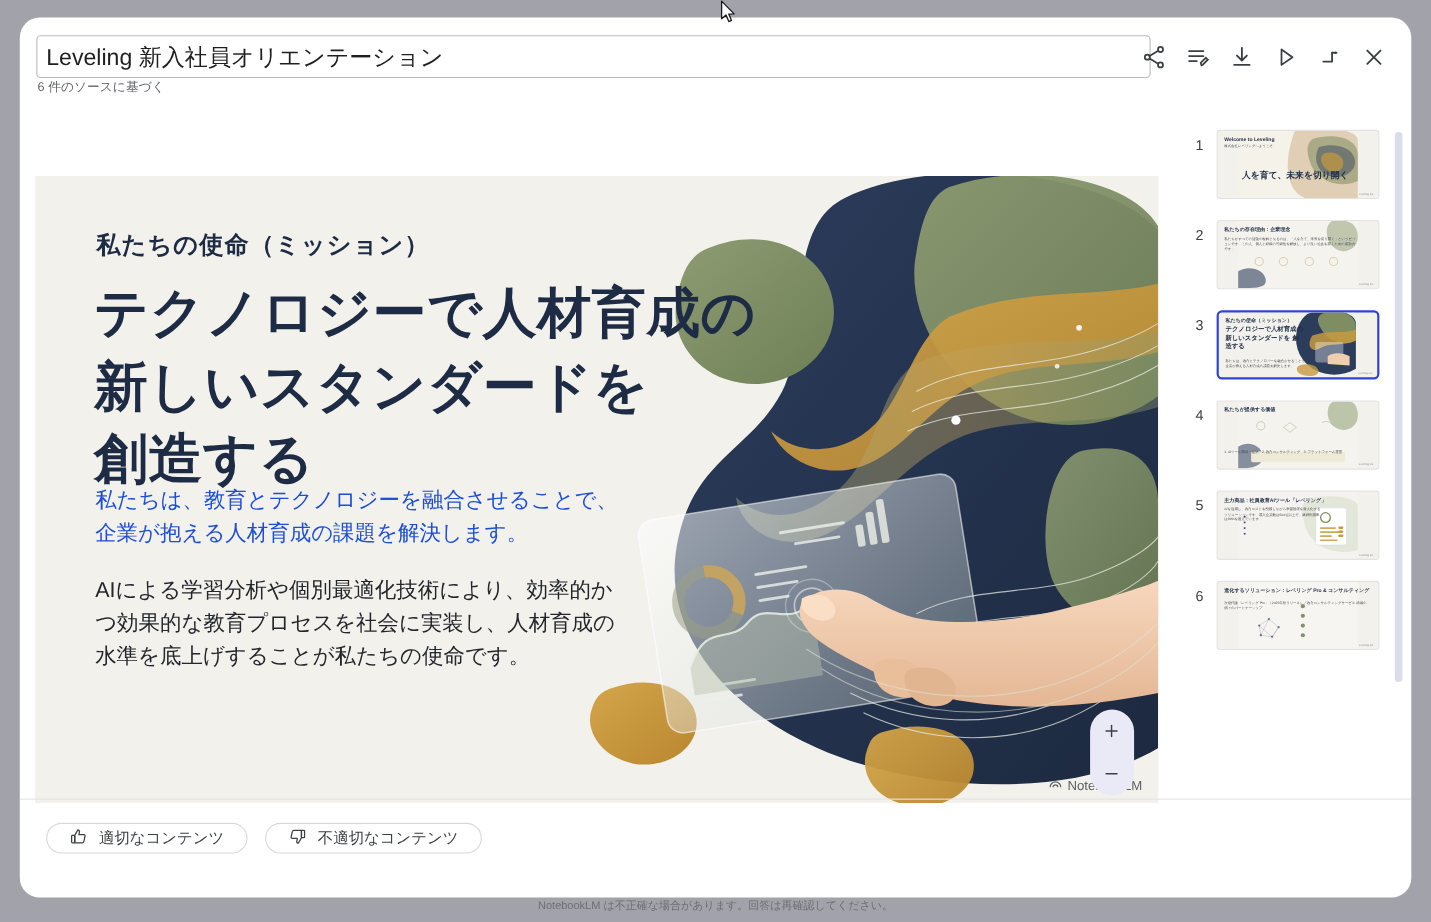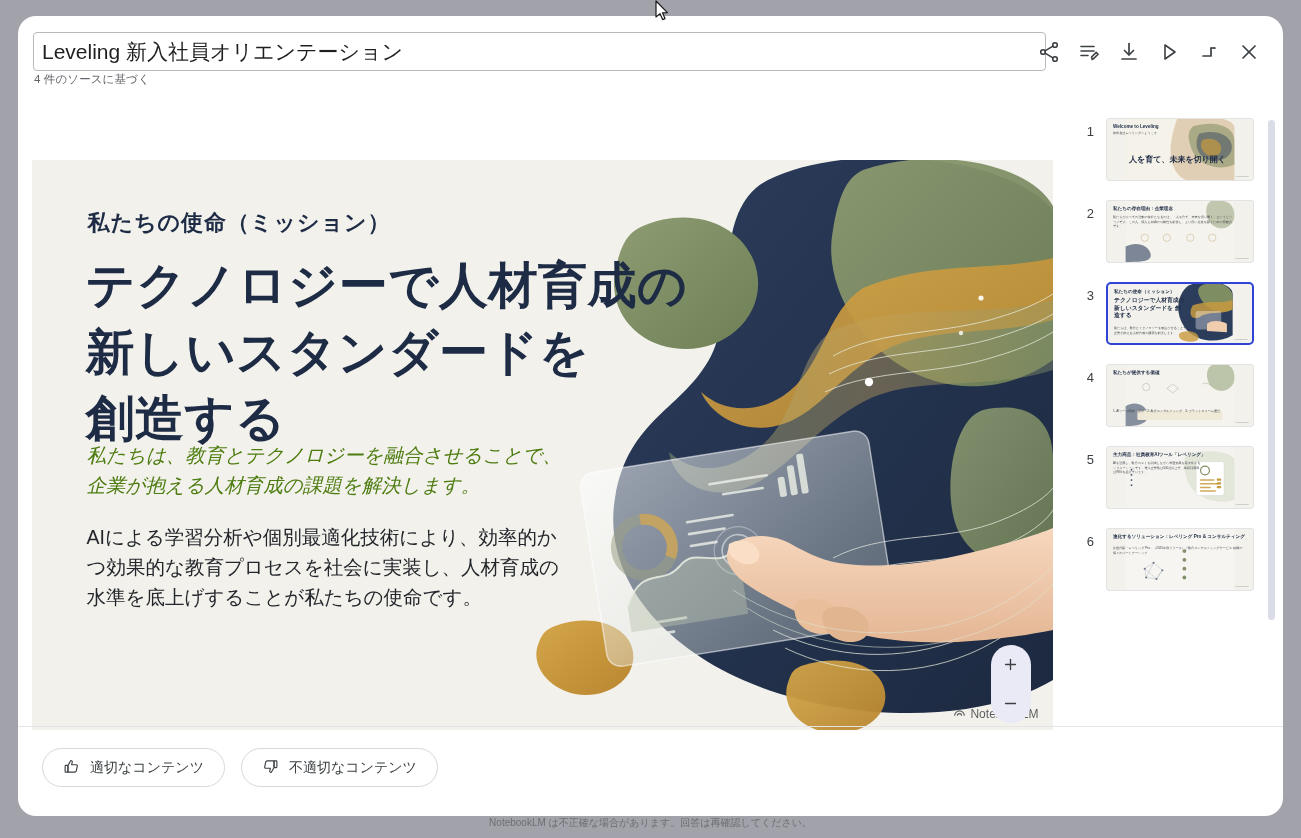--- a/index.html
+++ b/index.html
@@ -101,23 +101,22 @@
   #slide-head {
     position: absolute; left: 54px; top: 92px;
     font-size: 49px; font-weight: bold; line-height: 1.36;
     color: #1d2b45;
     letter-spacing: .5px;
     white-space: pre-line;
   }
   #slide-p1 {
     position: absolute; left: 55px; top: 280px;
     font-size: 19.5px; line-height: 1.55;
-    color: #4d7c0f;
+    color: #1d4ed8;
     white-space: pre-line;
-    font-style: italic;
   }
   #slide-p2 {
     position: absolute; left: 55px; top: 362px;
     font-size: 19.5px; line-height: 1.55;
     color: #23262b;
     white-space: pre-line;
   }
   #slide-watermark {
     position: absolute; right: 14px; bottom: 8px;
     display: flex; align-items: center; gap: 4px;
@@ -214,21 +213,21 @@
     position: absolute;
     left: 0; right: 0; bottom: 0; height: 90px;
     border-top: 1px solid #e4e4e6;
   }
   #feedback {
     position: absolute; left: 24px; top: 21px;
     display: flex; gap: 16px;
   }
   .fbtn {
     display: flex; align-items: center; gap: 10px;
-    height: 39px;
+    height: 28px;
     padding: 0 20px;
     border: 1px solid #d7d8db;
     border-radius: 20px;
     background: #fff;
     font-size: 14px;
     color: #3c4043;
     cursor: pointer;
     font-family: "Liberation Sans", sans-serif;
   }
 
@@ -252,21 +251,21 @@
 </style>
 </head>
 <body>
 
 <div id="backdrop"></div>
 
 <div id="panel">
 
   <div id="header">
     <input id="title-input" type="text" placeholder="タイトル" value="Leveling 新入社員オリエンテーション" style="">
-    <div id="subtitle">4 件のソースに基づく</div>
+    <div id="subtitle">6 件のソースに基づく</div>
 
     <div id="header-actions">
       <button class="hbtn">
         <span>
           <svg width="24" height="24" viewBox="0 0 24 24" fill="none" stroke="#3c4043" stroke-width="1.6" stroke-linecap="round" stroke-linejoin="round">
             <circle cx="18" cy="5" r="2.3"></circle>
               <circle cx="6" cy="12" r="2.3"></circle>
               <circle cx="18" cy="19" r="2.3"></circle>
             <line x1="8.1" y1="10.9" x2="15.9" y2="6.1"></line>
               <line x1="8.1" y1="13.1" x2="15.9" y2="17.9"></line>

